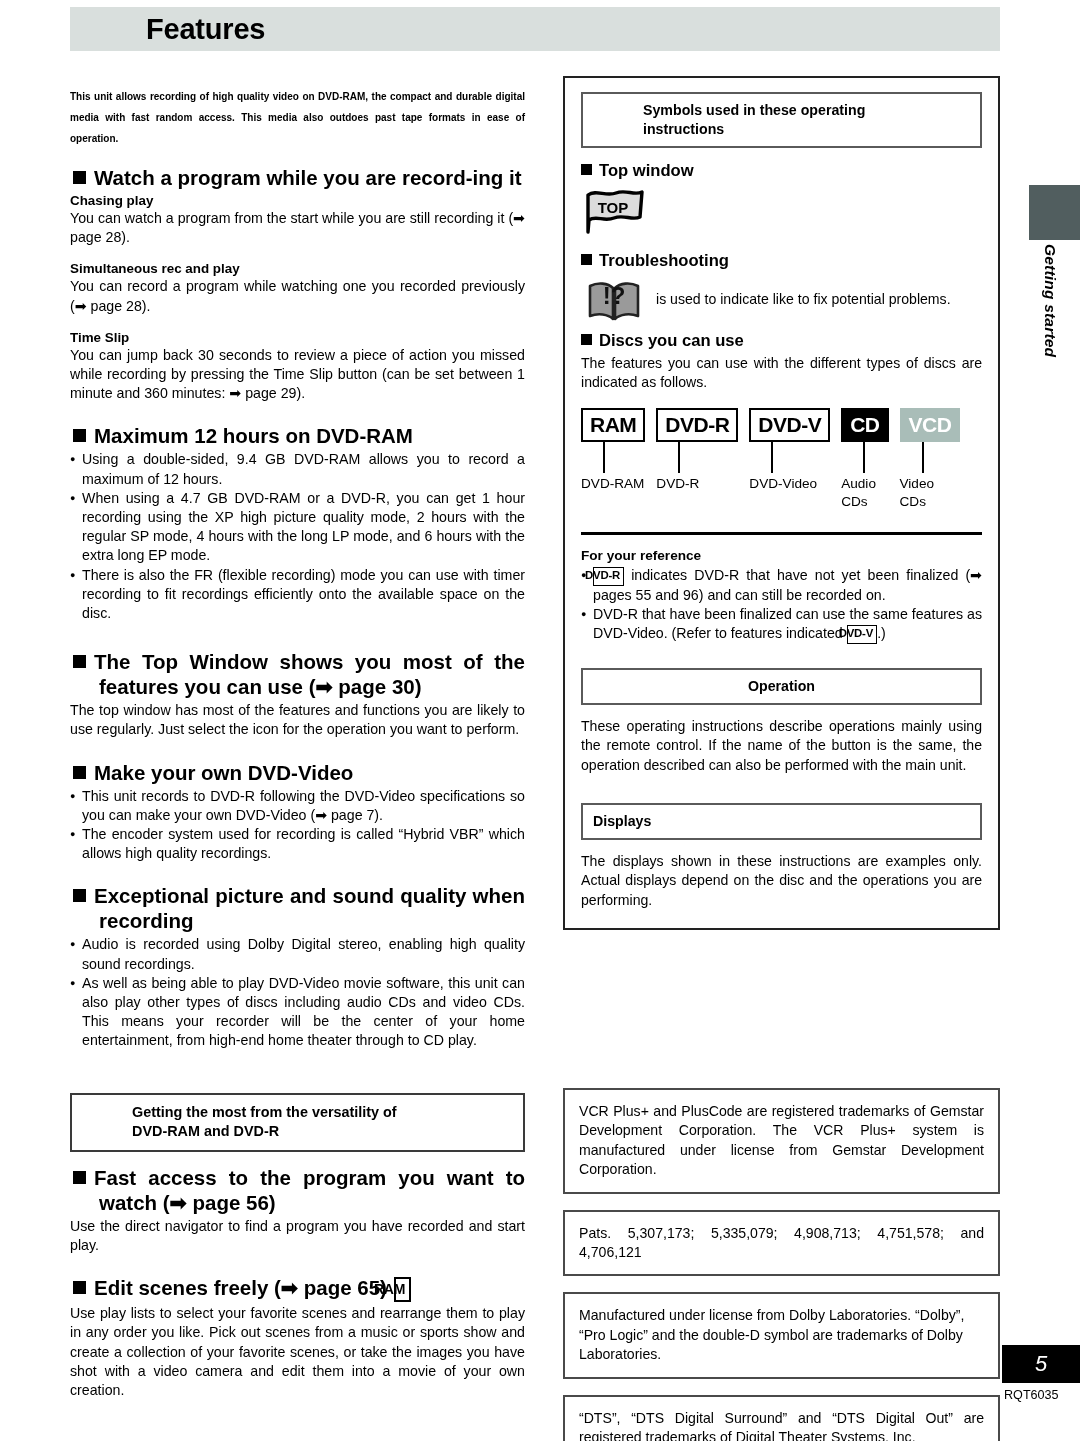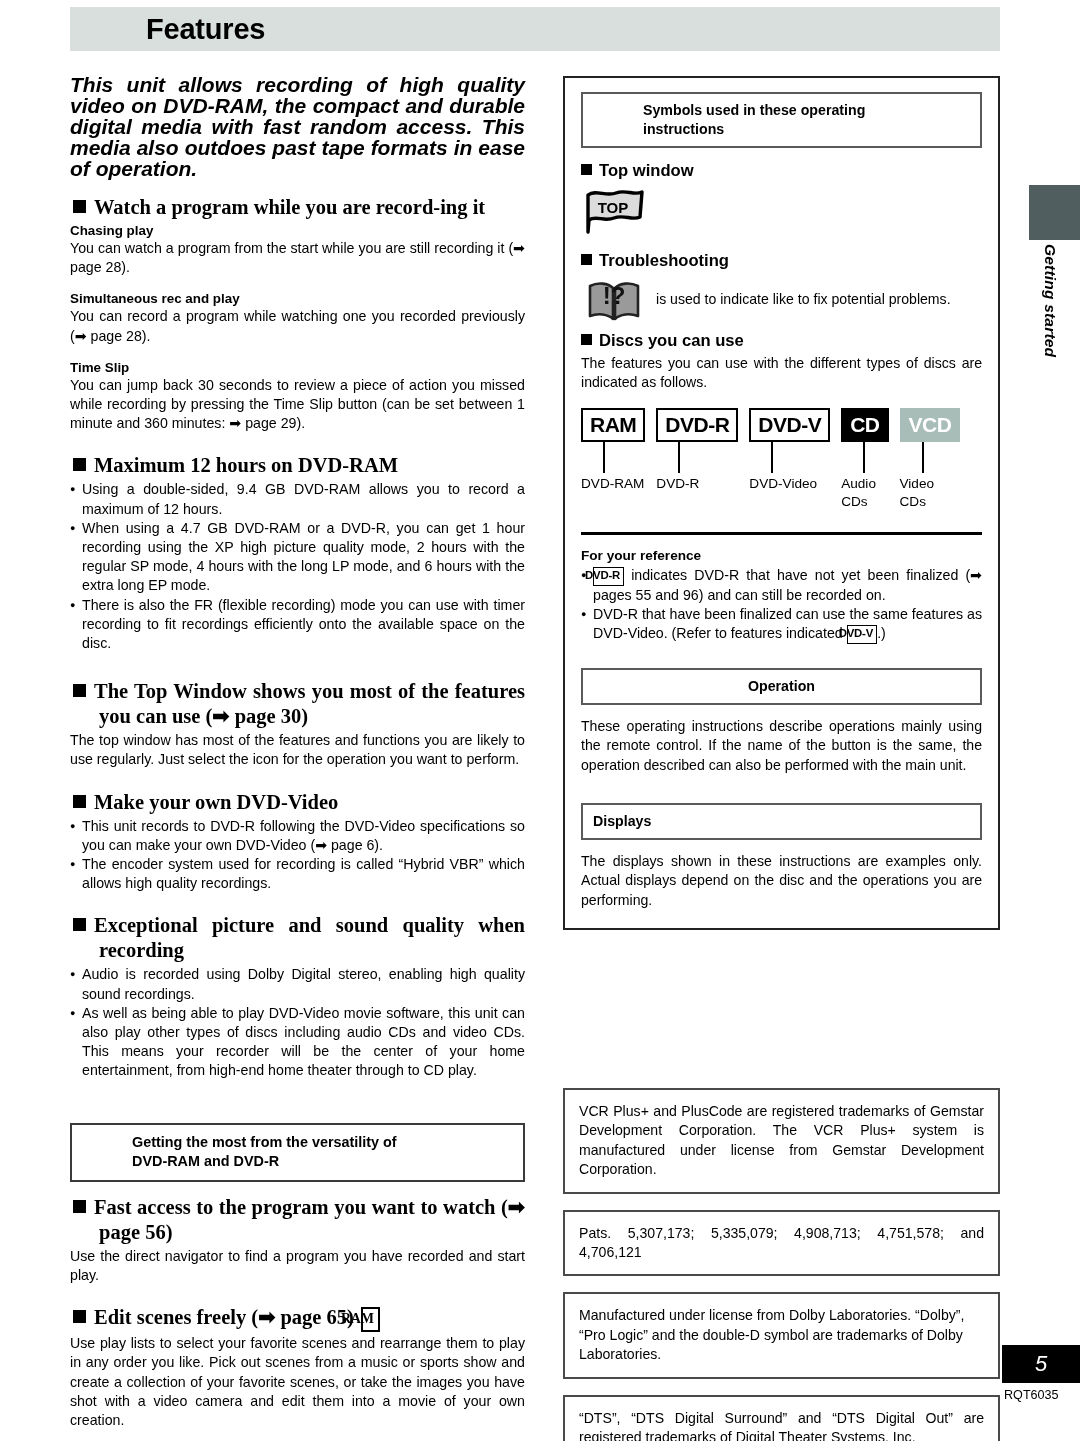--- a/index.html
+++ b/index.html
@@ -44,37 +44,35 @@
   }
   .col-right {
     position: absolute;
     left: 563px;
     top: 76px;
     width: 470px;
   }
 
   
   .intro {
-    font-size: 21px;
-    font-weight: bold;
-    font-style: italic;
+    font-size: 10px;
+    font-weight: bold;
     line-height: 21px;
     text-align: justify;
-    margin: 0 0 16px 0;
+    margin: 12px 0 16px 0;
   }
   h2.sec {
     font-size: 20.5px;
     font-weight: bold;
     line-height: 25px;
     margin: 0 0 2px 0;
     text-align: justify;
     text-align-last: left;
     padding-left: 29px;
     text-indent: -26px;
-    font-family: Liberation Serif, serif;
   }
   h2.sec.just {
     text-align: justify;
   }
   h2.sec .bullet-sq {
     display: inline-block;
     width: 13px;
     height: 13px;
     background: #000;
     margin-right: 8px;
@@ -364,21 +362,21 @@
     <span class="bullet-sq"></span><span>The Top Window shows you most of the features you can use (➡ page 30)</span>
   </h2>
   <p class="body">The top window has most of the features and functions you are likely to use regularly. Just select the icon for the operation you want to perform.</p>
 
   <div class="gap-md"></div>
 
   <h2 class="sec">
     <span class="bullet-sq"></span><span>Make your own DVD-Video</span>
   </h2>
   <ul class="dots">
-    <li>This unit records to DVD-R following the DVD-Video specifications so you can make your own DVD-Video (➡ page 6).</li>
+    <li>This unit records to DVD-R following the DVD-Video specifications so you can make your own DVD-Video (➡ page 7).</li>
     <li>The encoder system used for recording is called “Hybrid VBR” which allows high quality recordings.</li>
   </ul>
 
   <div class="gap-md"></div>
 
   <h2 class="sec just">
     <span class="bullet-sq"></span><span>Exceptional picture and sound quality when recording</span>
   </h2>
   <ul class="dots">
     <li>Audio is recorded using Dolby Digital stereo, enabling high quality sound recordings.</li>

